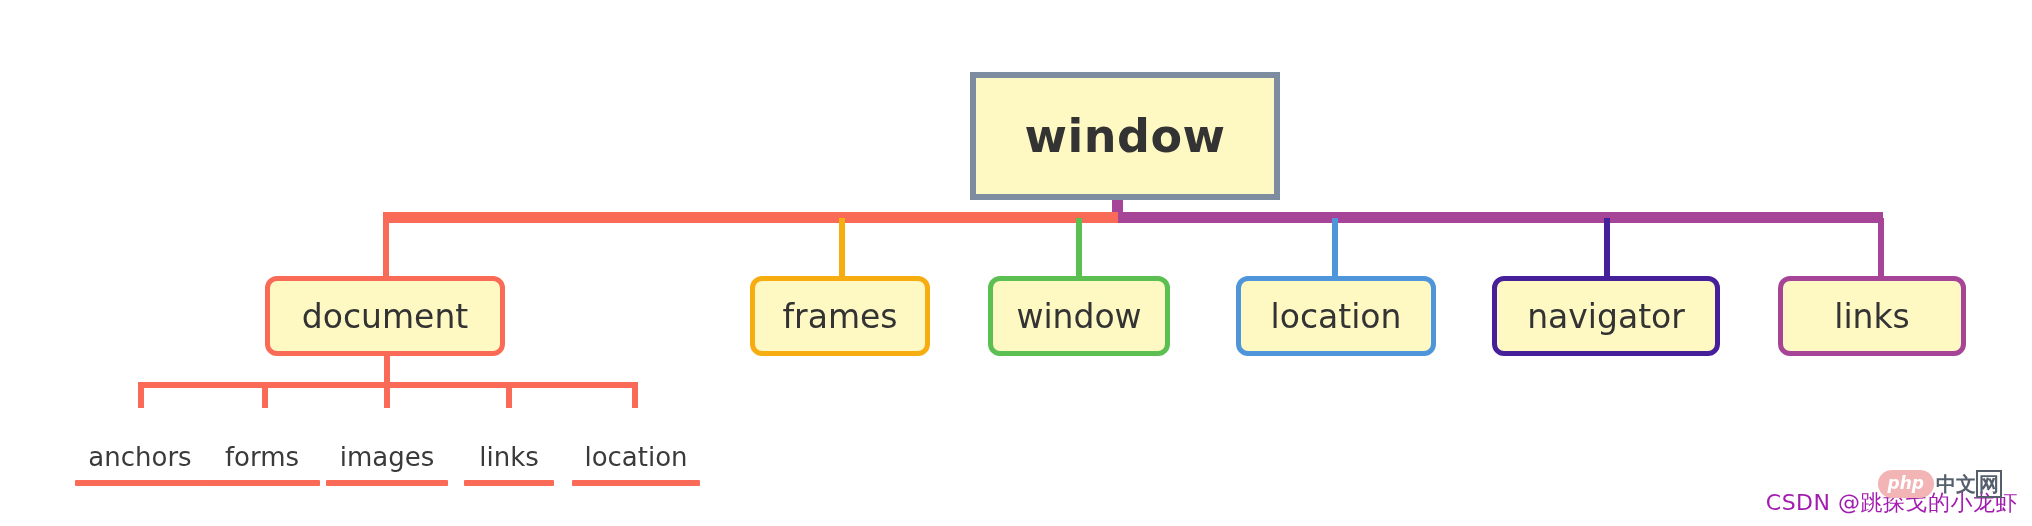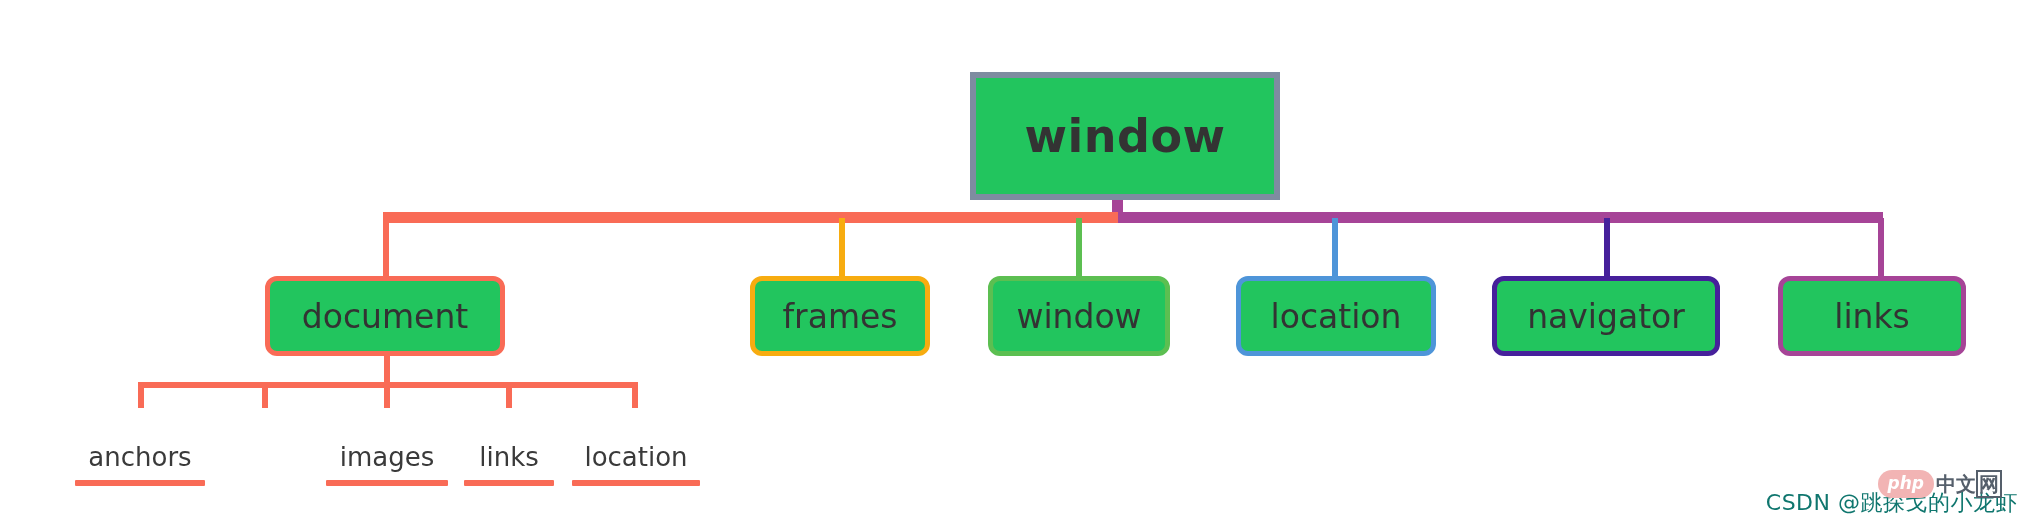--- a/index.html
+++ b/index.html
@@ -16,21 +16,21 @@
     width: 2032px;
     height: 526px;
     background: #ffffff;
     overflow: hidden;
   }
 
   
   .node {
     position: absolute;
     box-sizing: border-box;
-    background: #22c55e;
+    background: #fef9c3;
     display: flex;
     align-items: center;
     justify-content: center;
     color: #333333;
     white-space: nowrap;
   }
 
   .node-root {
     border: 6px solid #7e8ca0;
     border-radius: 0;
@@ -80,21 +80,21 @@
     right: 14px;
     bottom: 6px;
     height: 56px;
     width: 240px;
   }
   .wm-text {
     position: absolute;
     right: 0;
     bottom: 2px;
     font-size: 22px;
-    color: #0f766e;
+    color: #a21caf;
     white-space: nowrap;
     letter-spacing: 0.5px;
     margin-left: 9px;
   }
   .wm-logo {
     position: absolute;
     right: 16px;
     top: 6px;
     display: flex;
     align-items: center;
@@ -178,20 +178,24 @@
 
   <div class="node node-child" style="left:1778px; top:276px; width:188px; height:80px; border-color:#a64497;">
     <span>links</span>
   </div>
 
   <div class="leaf" style="left:75px; top:408px; width:130px;">
     <span class="leaf-label">anchors</span>
     <span class="leaf-rule" style="background:#f96b56;"></span>
   </div>
 
+  <div class="leaf" style="left:204px; top:408px; width:116px;">
+    <span class="leaf-label">forms</span>
+    <span class="leaf-rule" style="background:#f96b56;"></span>
+  </div>
 
   <div class="leaf" style="left:326px; top:408px; width:122px;">
     <span class="leaf-label">images</span>
     <span class="leaf-rule" style="background:#f96b56;"></span>
   </div>
 
   <div class="leaf" style="left:464px; top:408px; width:90px;">
     <span class="leaf-label">links</span>
     <span class="leaf-rule" style="background:#f96b56;"></span>
   </div>

